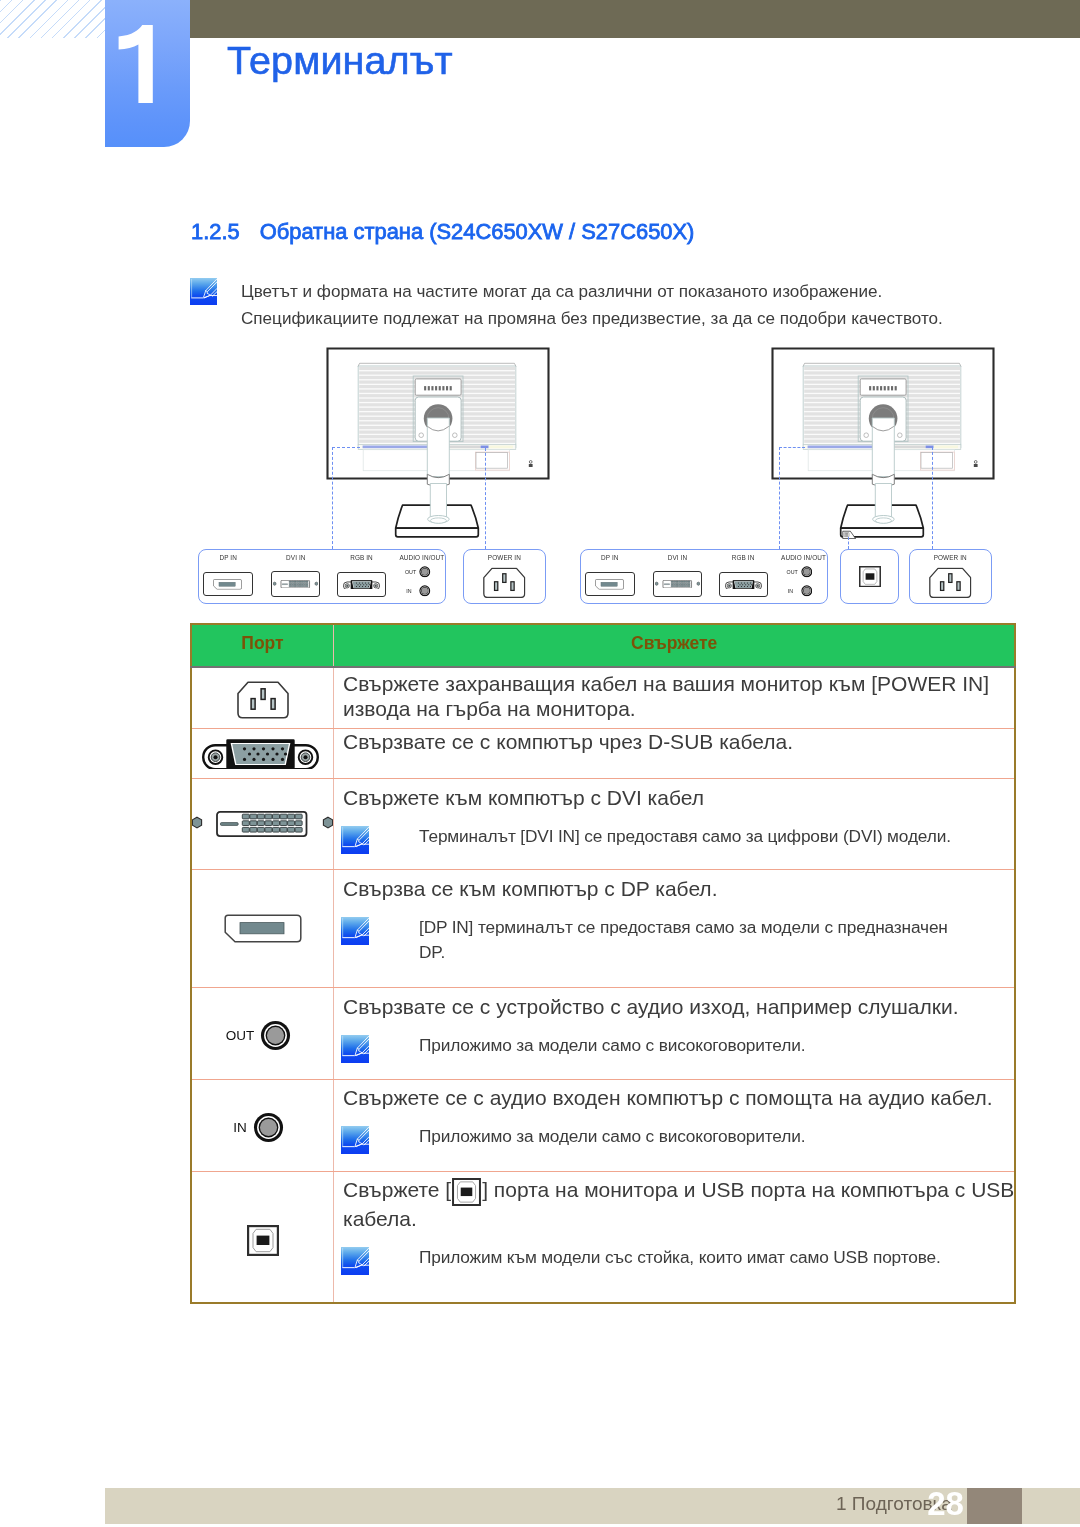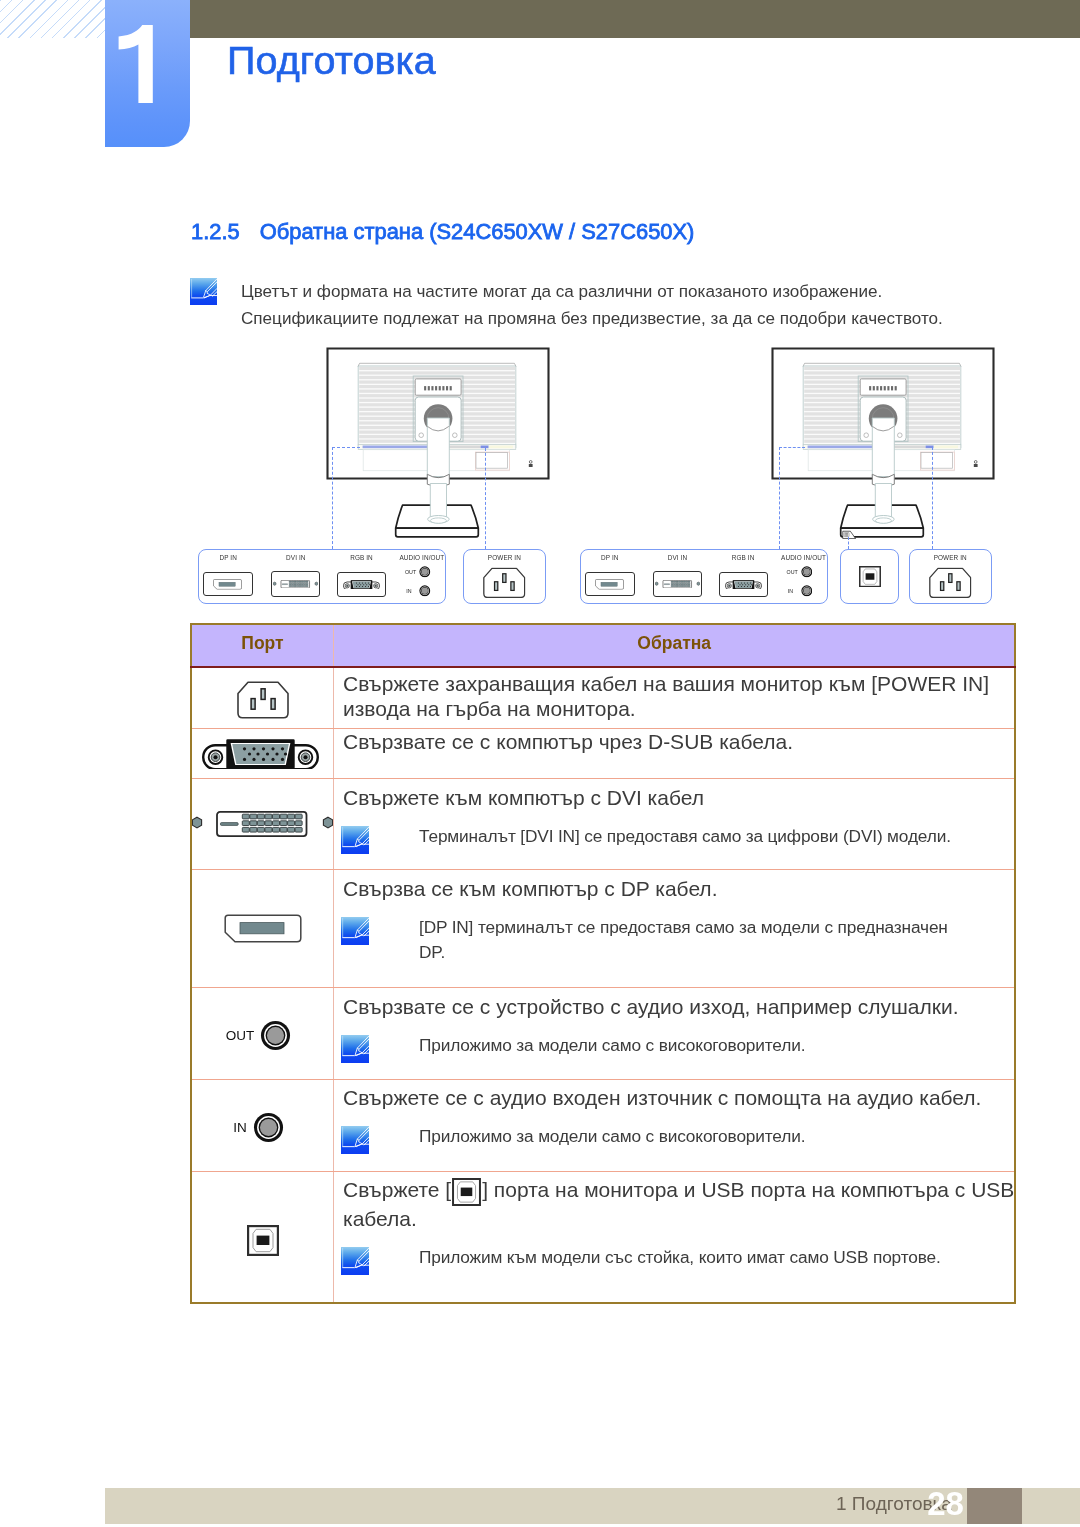--- a/index.html
+++ b/index.html
@@ -37,22 +37,22 @@
   .callout { position:absolute; border:1.5px solid #7b9cf5; border-radius:8px; background:#fff; }
   .clabel { position:absolute; font-size:6.4px; color:#333; white-space:nowrap; text-align:center; letter-spacing:0.1px;}
   .cport { position:absolute; border:1.3px solid #333; border-radius:3px; background:#fff; }
   .leader-v { position:absolute; width:0; border-left:1.6px dashed #6d8ff2; }
   .leader-h { position:absolute; height:0; border-top:1.6px dashed #6d8ff2; }
   .jl { position:absolute; font-size:5.3px; color:#222; }
 
   
   .ptable { position:absolute; left:190px; top:623px; width:814px; border-collapse:collapse; }
   .ptable th, .ptable td { border:0; padding:0; }
-  .ptable .hdr { height:43px; background:#c4b5fd; border-top:2px solid #9a7b2a;
-      border-bottom:2px solid #7f1d1d; font-size:17.5px; font-weight:bold; color:#7c5208; text-align:center; vertical-align:middle; padding-bottom:4px; }
+  .ptable .hdr { height:43px; background:#22c55e; border-top:2px solid #9a7b2a;
+      border-bottom:2px solid #737373; font-size:17.5px; font-weight:bold; color:#7c5208; text-align:center; vertical-align:middle; padding-bottom:4px; }
   .ptable .hdr.c1 { border-right:1px solid #edb9ab; width:206px; }
   .ptable .hdr.c2 { }
   .ptable td.pcell { border-right:1px solid #edb9ab; border-bottom:1px solid #f0a68f; width:206px; position:relative; vertical-align:top; }
   .ptable td.dcell { border-bottom:1px solid #f0a68f; vertical-align:top; padding:0 0 0 9px; position:relative; }
   .ptable tr.last td { border-bottom:2px solid #9a7b2a; }
   .ptable { border-left:2px solid #9a7b2a; border-right:2px solid #9a7b2a; }
   .dtxt { font-size:21px; color:#3c3c3c; line-height:25.4px; white-space:nowrap; }
   .tnote { position:relative; padding-left:76px; margin-top:14px; font-size:17.3px; letter-spacing:-0.16px; color:#3c3c3c; line-height:25.4px; white-space:nowrap;}
   .tnote .ni { position:absolute; left:-2px; top:2px; width:28px; height:28px; }
   .porticon { display:block; margin:0 auto; }
@@ -70,21 +70,21 @@
 <body>
 
 <div class="hatch"></div>
 <div class="olive-bar"></div>
 <div class="chap-badge">
   <svg class="chap-num" viewBox="0 0 46 78">
     <title>1</title>
     <path d="M25.2 0 L35.8 0 L35.8 78 L21.4 78 L21.4 19.5 C16.3 22.6 9.5 24.1 1.6 24.4 L1.6 11.4 C8.2 11.1 13.4 9.7 17.4 7.1 C20.9 4.9 23.5 2.6 25.2 0 Z" fill="#ffffff"></path>
   </svg>
 </div>
-<div class="chap-title">Подготовка</div>
+<div class="chap-title">Терминалът</div>
 
 <div class="sec-title">
   <span class="num">1.2.5</span><span>Обратна страна (S24C650XW / S27C650X)</span>
 </div>
 
 <div class="note">
   <svg class="note-icon">
       <use href="#ic-note"></use>
     </svg>
   <div class="note-text">Цветът и формата на частите могат да са различни от показаното изображение.</div>
@@ -353,21 +353,21 @@
 <div class="leader-h" style="left:778.9px;top:446.9px;width:26.4px"></div>
 <div class="leader-v" style="left:778.9px;top:446.9px;height:101.7px"></div>
 <div class="leader-v" style="left:848.1px;top:537.2px;height:11.4px"></div>
 <div class="leader-v" style="left:931.5px;top:446.9px;height:101.7px"></div>
 </div>
 
 <table class="ptable">
   <tbody>
       <tr>
     <th class="hdr c1">Порт</th>
-    <th class="hdr c2">Обратна</th>
+    <th class="hdr c2">Свържете</th>
   </tr>
   <tr class="r0">
     <td class="pcell" style="height:61px">
       <svg class="porticon" width="52" height="38" style="margin-top:13px">
             <use href="#ic-power"></use>
           </svg>
     </td>
     <td class="dcell">
       <div class="dtxt" style="margin-top:3px">Свържете захранващия кабел на вашия монитор към [POWER IN]</div>
       <div class="dtxt">извода на гърба на монитора.</div>
@@ -438,21 +438,21 @@
   <tr class="r5">
     <td class="pcell" style="height:91px">
       <div class="jackwrap">
         <span class="jacklbl">IN</span>
         <svg class="jack" width="31" height="31" style="display:block">
               <use href="#ic-jack"></use>
             </svg>
       </div>
     </td>
     <td class="dcell">
-      <div class="dtxt" style="margin-top:5px">Свържете се с аудио входен източник с помощта на аудио кабел.</div>
+      <div class="dtxt" style="margin-top:5px">Свържете се с аудио входен компютър с помощта на аудио кабел.</div>
       <div class="tnote">
         <svg class="ni">
               <use href="#ic-note"></use>
             </svg>
         <span>Приложимо за модели само с високоговорители.</span>
       </div>
     </td>
   </tr>
   <tr class="r6 last">
     <td class="pcell" style="height:132px">

